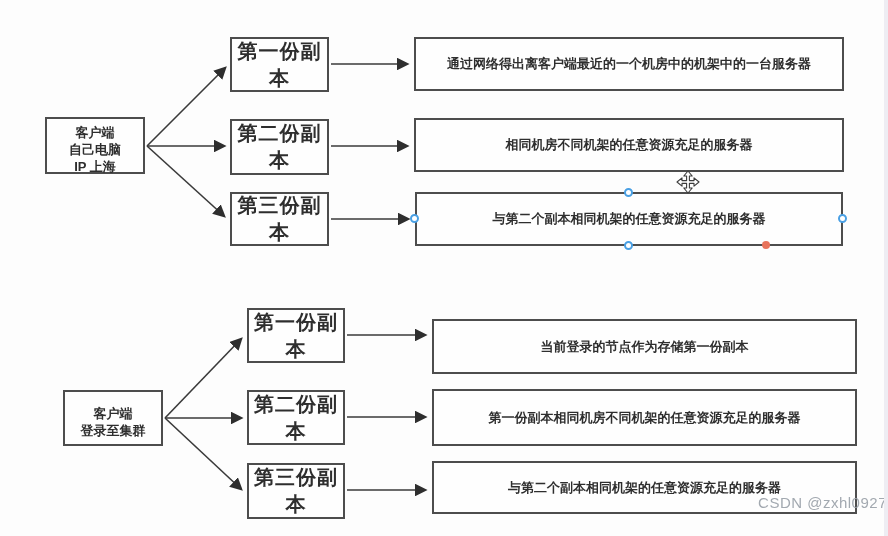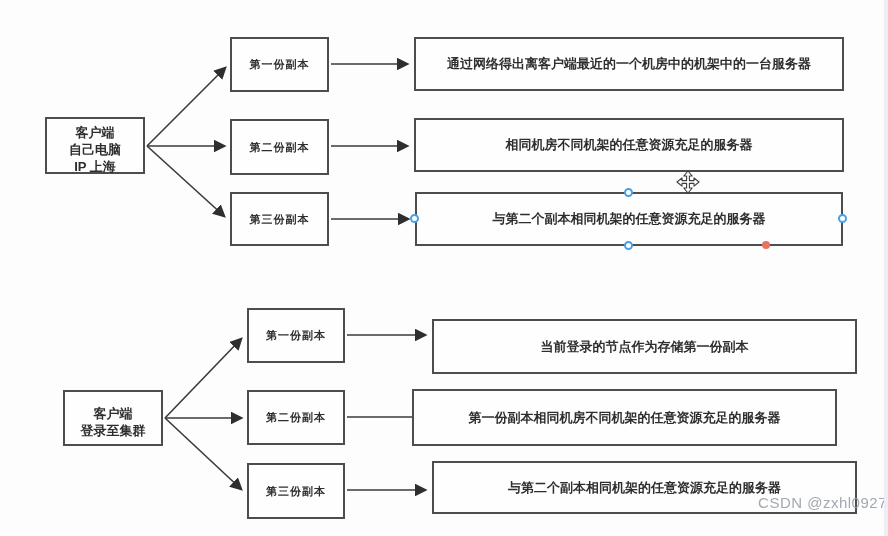--- a/index.html
+++ b/index.html
@@ -9,39 +9,39 @@
     background:#fdfdfd; overflow:hidden;
     font-family:"Liberation Sans","DejaVu Sans",sans-serif;
   }
   .connectors { position:absolute; left:0; top:0; width:888px; height:536px; pointer-events:none; }
   .box {
     position:absolute; background:#fefefe; border:2px solid #4d4d4d;
     display:flex; align-items:center; justify-content:center;
     text-align:center; color:#2e2e2e; font-weight:700;
   }
   .client-lines { display:flex; flex-direction:column; font-size:13px; line-height:17px;margin-top:8px; }
-  .replica { font-size:11px; letter-spacing:1px;text-align:right; }
+  .replica { font-size:20px; letter-spacing:1px; }
   .desc { font-size:13px; padding:0 8px; }
 
   
   .cA  { left:45px;  top:117px; width:100px; height:57px; }
   .r1a { left:230px; top:37px;  width:99px;  height:55px; }
   .r2a { left:230px; top:119px; width:99px;  height:56px; }
   .r3a { left:230px; top:192px; width:99px;  height:54px; }
   .d1a { left:414px; top:37px;  width:430px; height:54px; }
   .d2a { left:414px; top:118px; width:430px; height:54px; }
   .d3a { left:415px; top:192px; width:428px; height:54px; }
 
   
   .cB  { left:63px;  top:390px; width:100px; height:56px; }
   .r1b { left:247px; top:308px; width:98px;  height:55px; }
   .r2b { left:247px; top:390px; width:98px;  height:55px; }
   .r3b { left:247px; top:463px; width:98px;  height:56px; }
   .d1b { left:432px; top:319px; width:425px; height:55px; }
-  .d2b { left:412px; top:389px; width:425px; height:57px; }
+  .d2b { left:432px; top:389px; width:425px; height:57px; }
   .d3b { left:432px; top:461px; width:425px; height:53px; }
 
   
   .handle {
     position:absolute; width:9px; height:9px; border-radius:50%;
     border:2px solid #4aa0e4; background:#ffffff; cursor:pointer;
   }
   .h-top    { left:624px; top:188px; }
   .h-bottom { left:624px; top:241px; }
   .h-left   { left:410px; top:214px; }

